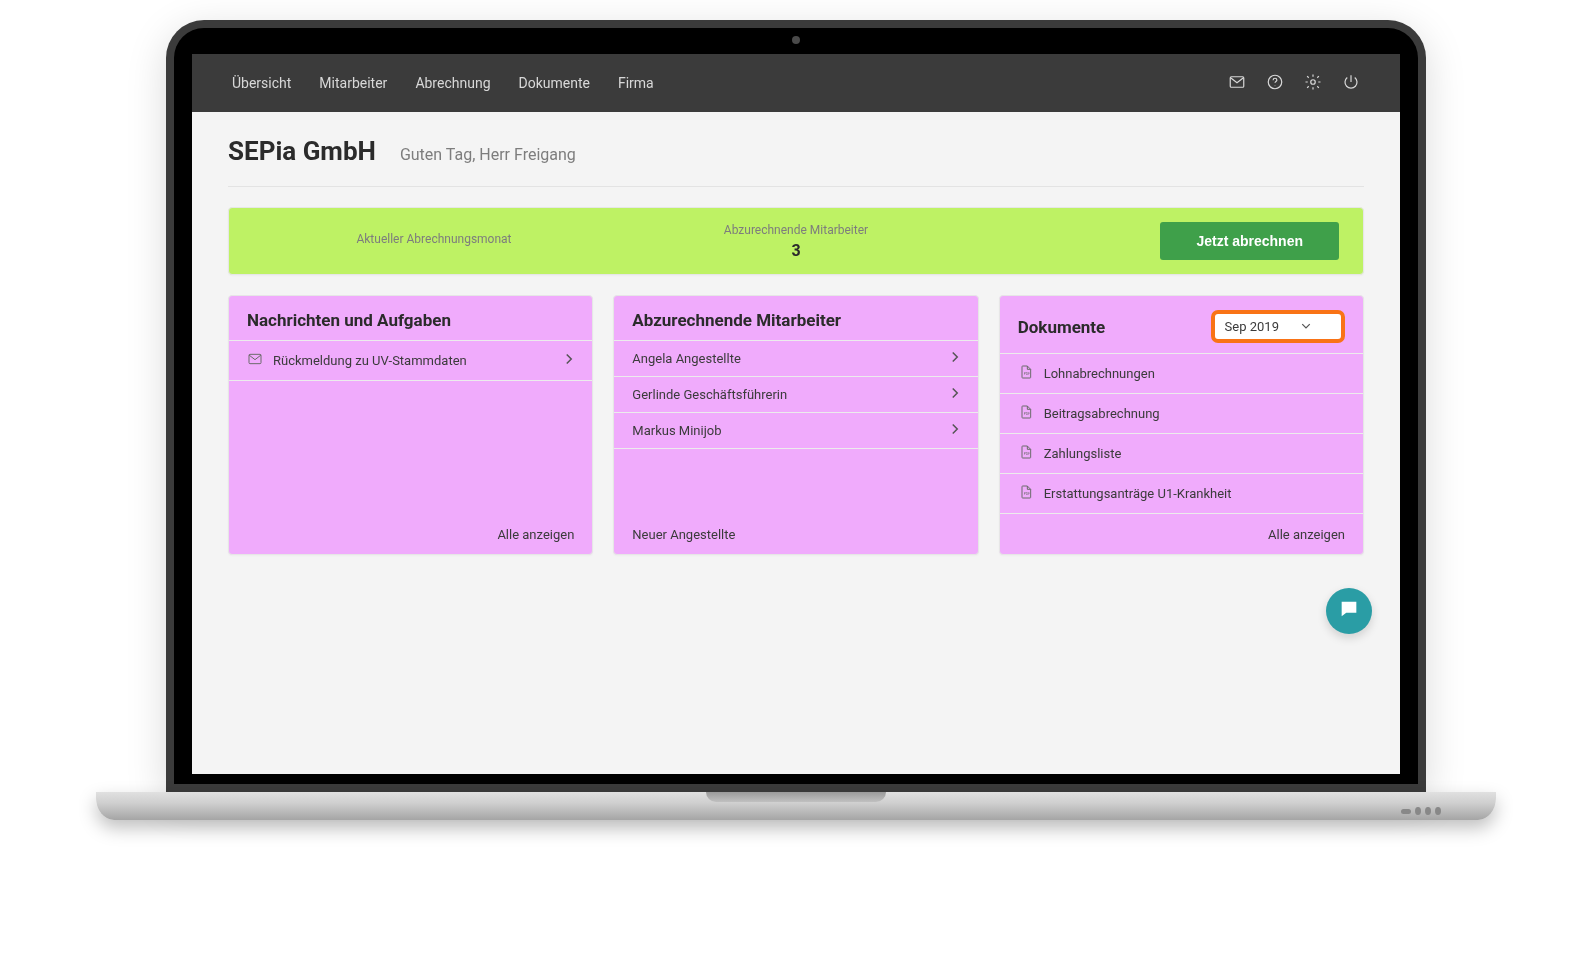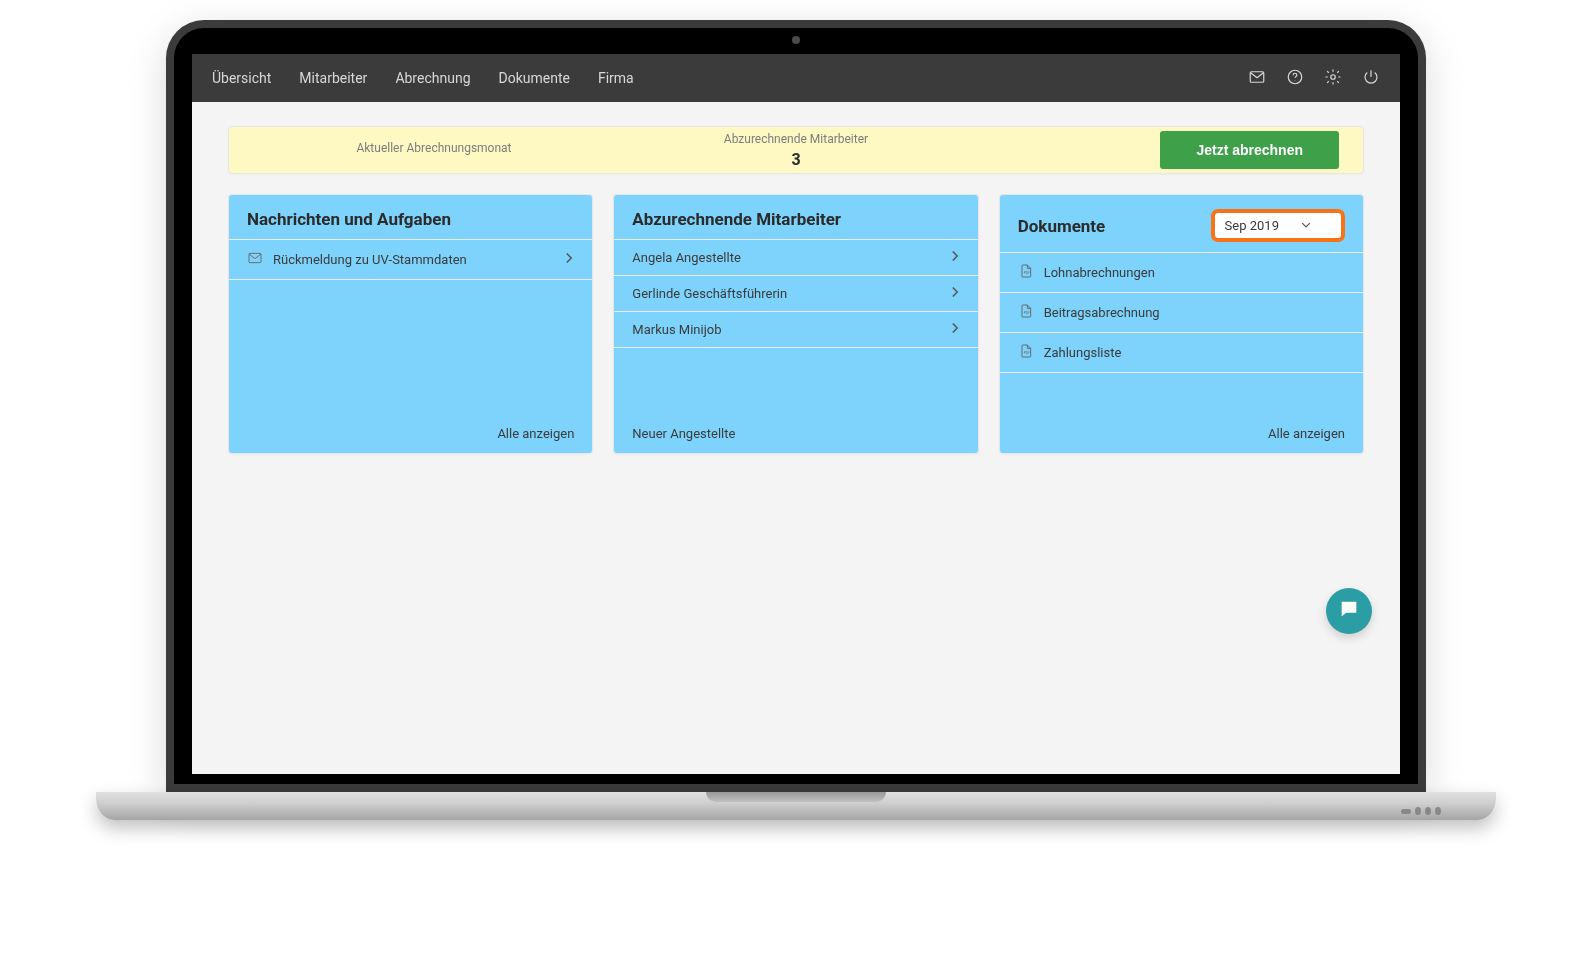--- a/index.html
+++ b/index.html
@@ -82,25 +82,25 @@
     .foot {
       width: 8px; height: 8px; border-radius: 50%; background: #888;
     }
     .foot-bar {
       width: 14px; height: 5px; border-radius: 3px; background: #888;
     }
 
     
     .app-header {
       background: #3b3b3b;
-      height: 48px;
+      height: 58px;
       display: flex;
       align-items: center;
       justify-content: space-between;
-      padding: 0 20px;
+      padding: 0 40px;
       color: #d8d8d8;
       font-size: 14px;
     }
     .nav {
       display: flex;
       gap: 28px;
     }
     .nav-item { color: #d8d8d8; cursor: pointer; }
     .header-icons {
       display: flex;
@@ -126,26 +126,26 @@
       font-weight: 700;
       color: #2b2b2b;
     }
     .greeting {
       font-size: 16px;
       color: #7d7d7d;
     }
 
     
     .summary-bar {
-      background: #fef9c3;
+      background: #bef264;
       border: 1px solid #e6e6e6;
       border-radius: 4px;
       display: flex;
       align-items: center;
-      padding: 4px 24px;
+      padding: 14px 24px;
       margin-bottom: 20px;
       box-shadow: 0 1px 2px rgba(0,0,0,0.03);
     }
     .summary-cell {
       flex: 1;
       text-align: center;
     }
     .summary-label {
       font-size: 12px;
       color: #7d7d7d;
@@ -166,21 +166,21 @@
       border-radius: 3px;
       cursor: pointer;
     }
 
     
     .columns {
       display: flex;
       gap: 20px;
     }
     .card {
-      background: #7dd3fc;
+      background: #f0abfc;
       border: 1px solid #e6e6e6;
       border-radius: 4px;
       flex: 1;
       display: flex;
       flex-direction: column;
       min-height: 260px;
       box-shadow: 0 1px 2px rgba(0,0,0,0.03);
     }
     .card-header {
       padding: 14px 18px 10px 18px;
@@ -337,20 +337,24 @@
             <span>
               <svg viewBox="0 0 24 24">
                   <path d="M12 3v9"></path>
                   <path d="M7 6a8 8 0 1 0 10 0"></path>
                 </svg>
             </span>
           </div>
         </div>
 
         <div class="page">
+          <div class="title-row">
+            <div class="company-name">SEPia GmbH</div>
+            <div class="greeting">Guten Tag, Herr Freigang</div>
+          </div>
 
           <div class="summary-bar">
             <div class="summary-cell">
               <div class="summary-label">Aktueller Abrechnungsmonat</div>
             </div>
             <div class="summary-cell">
               <div class="summary-label">Abzurechnende Mitarbeiter</div>
               <div class="summary-value">3</div>
             </div>
             <div class="summary-cell" style="text-align:right">
@@ -456,20 +460,32 @@
                     <span class="icon-slot">
                       <svg viewBox="0 0 24 24">
                           <path d="M14 3H7a1 1 0 0 0-1 1v16a1 1 0 0 0 1 1h11a1 1 0 0 0 1-1V8z"></path>
                           <polyline points="14,3 14,8 19,8"></polyline>
                           <text x="8.5" y="17" font-size="5" stroke="none" fill="#6b6b6b">PDF</text>
                         </svg>
                     </span>
                     <span>Zahlungsliste</span>
                   </div>
                 </div>
+                <div class="list-item">
+                  <div class="list-item-left">
+                    <span class="icon-slot">
+                      <svg viewBox="0 0 24 24">
+                          <path d="M14 3H7a1 1 0 0 0-1 1v16a1 1 0 0 0 1 1h11a1 1 0 0 0 1-1V8z"></path>
+                          <polyline points="14,3 14,8 19,8"></polyline>
+                          <text x="8.5" y="17" font-size="5" stroke="none" fill="#6b6b6b">PDF</text>
+                        </svg>
+                    </span>
+                    <span>Erstattungsanträge U1-Krankheit</span>
+                  </div>
+                </div>
               </div>
               <div class="card-footer right">
                 <span class="footer-link">Alle anzeigen</span>
               </div>
             </div>
 
           </div>
         </div>
 
 

